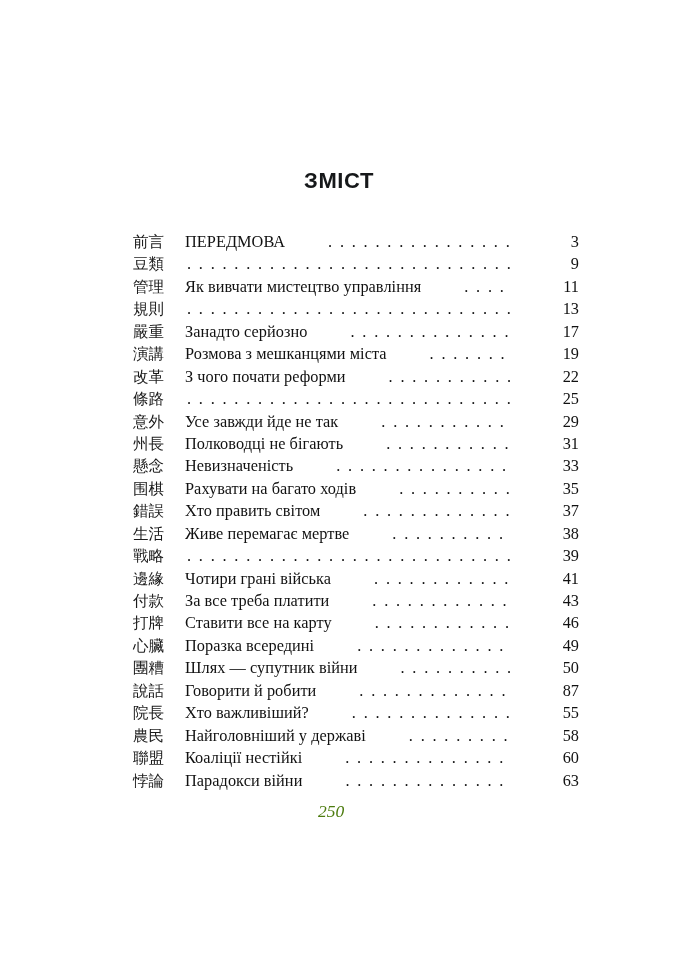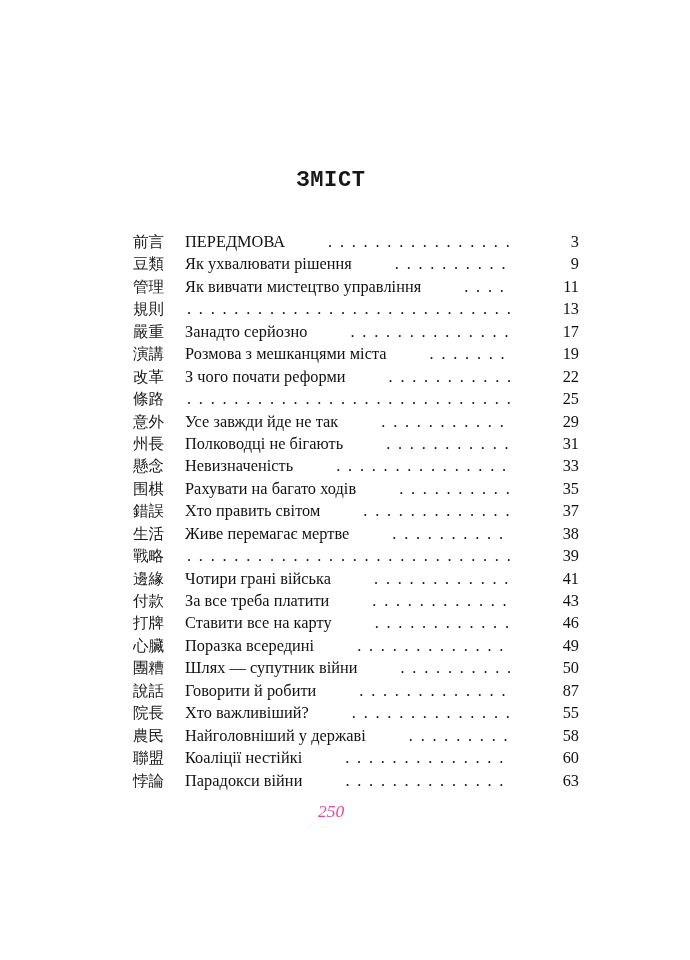--- a/index.html
+++ b/index.html
@@ -22,25 +22,25 @@
     left: 0;
     top: 0;
     width: 690px;
     height: 960px;
     background: #ffffff;
   }
 
   
   .toc-title {
     position: absolute;
-    left: 0;
+    left: 8px;
     top: 168px;
     width: 662px;
     text-align: center;
-    font-family: Liberation Mono, monospace;
+    font-family: Liberation Sans, sans-serif;
     font-weight: bold;
     font-size: 22px;
     letter-spacing: 0.6px;
     color: #16181a;
   }
 
   
   .toc-list {
     position: absolute;
     left: 133px;
@@ -115,21 +115,21 @@
   
   .folio {
     position: absolute;
     left: 0;
     top: 801px;
     width: 662px;
     text-align: center;
     font-family: "Liberation Serif", "DejaVu Serif", serif;
     font-style: italic;
     font-size: 17.5px;
-    color: #ec4899;
+    color: #4d7c0f;
   }
 </style>
 </head>
 <body>
 
 <div class="page">
 
   <div class="toc-title">ЗМІСТ</div>
 
   <div class="toc-list">
@@ -137,21 +137,20 @@
         <span class="cjk">前言</span>
         <span class="entry">
           <span class="entry-title">ПЕРЕДМОВА</span>
           <span class="leaders" aria-hidden="true"></span>
           <span class="page-num">3</span>
         </span>
       </div>
       <div class="toc-row">
         <span class="cjk">豆類</span>
         <span class="entry">
-          <span class="entry-title">Як ухвалювати рішення</span>
           <span class="leaders" aria-hidden="true"></span>
           <span class="page-num">9</span>
         </span>
       </div>
       <div class="toc-row">
         <span class="cjk">管理</span>
         <span class="entry">
           <span class="entry-title">Як вивчати мистецтво управління</span>
           <span class="leaders" aria-hidden="true"></span>
           <span class="page-num">11</span>

